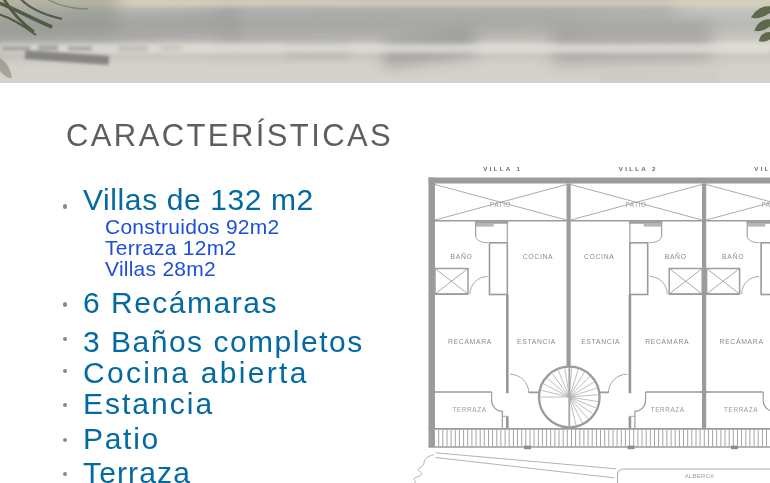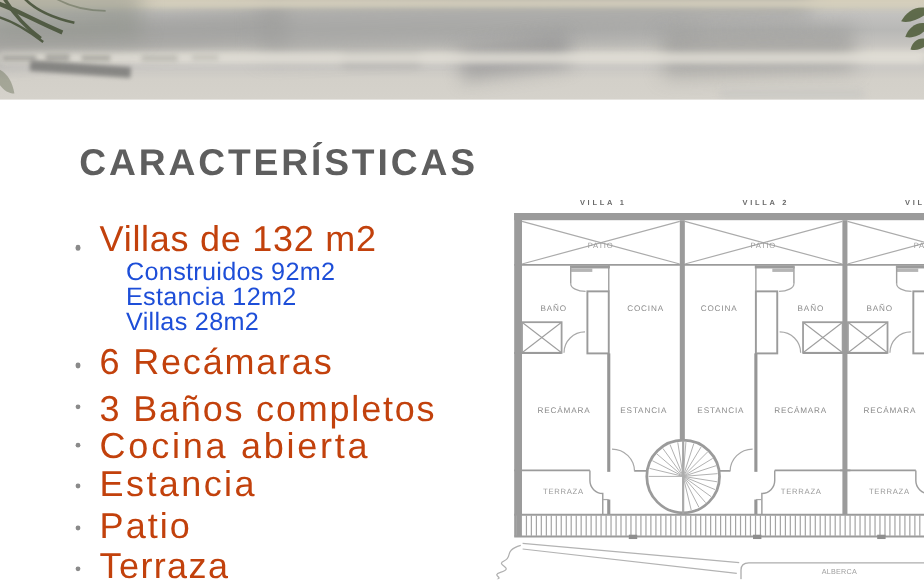--- a/index.html
+++ b/index.html
@@ -1,21 +1,21 @@
 <!DOCTYPE html>
 <html><head><meta charset="utf-8">
 <style>
   html,body{margin:0;padding:0}
   body{width:770px;height:483px;position:relative;overflow:hidden;background:#ffffff;
        font-family:"Liberation Sans",sans-serif}
   #photo{position:absolute;left:0;top:0;width:770px;height:83px;overflow:hidden;
          background:linear-gradient(180deg,#d3ccb8 0%,#cbc8bc 7%,#c2c1bf 15%,#b8b8b6 30%,#c5c3bf 44%,#d9d6ce 55%,#c9c7c3 66%,#d3d0c9 80%,#d5d2cb 100%)}
   .ly{position:absolute}
-  #hd{position:absolute;left:66px;top:120.5px;font-size:31px;font-weight:bold;color:#5e5e5e;letter-spacing:2.4px;line-height:30px;white-space:nowrap}
-  .li{position:absolute;left:83px;font-size:30px;color:#c2410c;line-height:30px;white-space:nowrap}
+  #hd{position:absolute;left:66px;top:120.5px;font-size:31px;font-weight:normal;color:#5e5e5e;letter-spacing:2.4px;line-height:30px;white-space:nowrap}
+  .li{position:absolute;left:83px;font-size:30px;color:#0369a1;line-height:30px;white-space:nowrap}
   .sub{position:absolute;left:105px;font-size:21px;color:#1d4ed8;letter-spacing:0.25px;line-height:21px;white-space:nowrap}
   .dot{position:absolute;left:62.5px;width:4.5px;height:4.5px;border-radius:50%;background:#8a8a8a}
 </style></head>
 <body>
 
 <div id="photo">
   <div class="ly" style="left:-40px;top:16px;width:280px;height:30px;background:#8f8f8d;filter:blur(7px);transform:rotate(-4deg);opacity:.55"></div>
   <div class="ly" style="left:80px;top:10px;width:500px;height:32px;background:#aaaaa8;filter:blur(10px);opacity:.4"></div>
   <div class="ly" style="left:215px;top:-10px;width:460px;height:44px;background:#9d9d9b;filter:blur(9px);transform:rotate(-3.5deg);opacity:.5"></div>
   <div class="ly" style="left:552px;top:24px;width:160px;height:38px;background:#90908e;filter:blur(8px);transform:rotate(-2deg);opacity:.5"></div>
@@ -56,21 +56,21 @@
 </div>
 
 <div id="hd">CARACTERÍSTICAS</div>
 
 <div class="dot" style="top:204px"></div>
 
 <div class="li" style="top:185px;letter-spacing:0.6px">Villas de 132 m2</div>
 
 <div class="sub" style="top:216px">Construidos 92m2</div>
 
-<div class="sub" style="top:237px">Estancia 12m2</div>
+<div class="sub" style="top:237px">Terraza 12m2</div>
 
 <div class="sub" style="top:258px">Villas 28m2</div>
 
 <div class="dot" style="top:302px"></div>
 
 <div class="li" style="top:288px;letter-spacing:1.5px">6 Recámaras</div>
 
 <div class="dot" style="top:336.5px"></div>
 
 <div class="li" style="top:327px;letter-spacing:1.5px">3 Baños completos</div>

